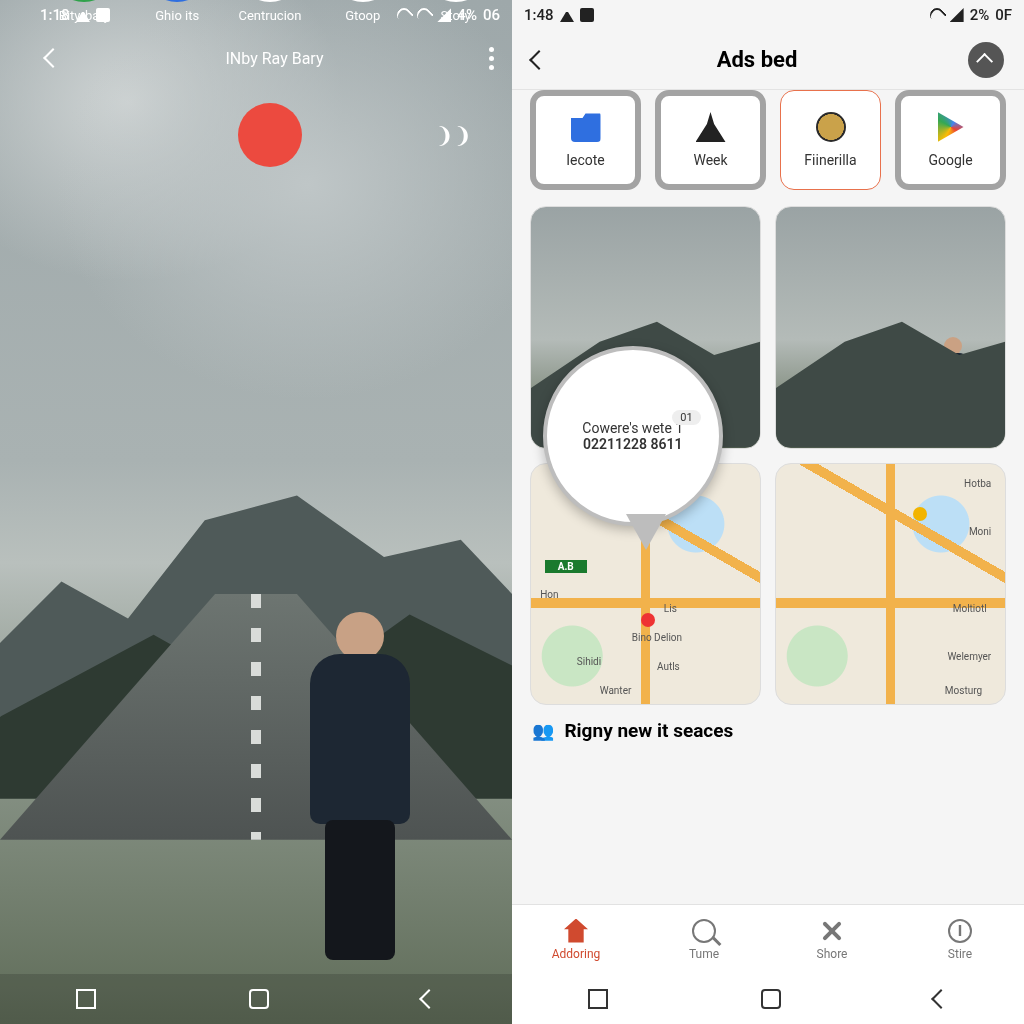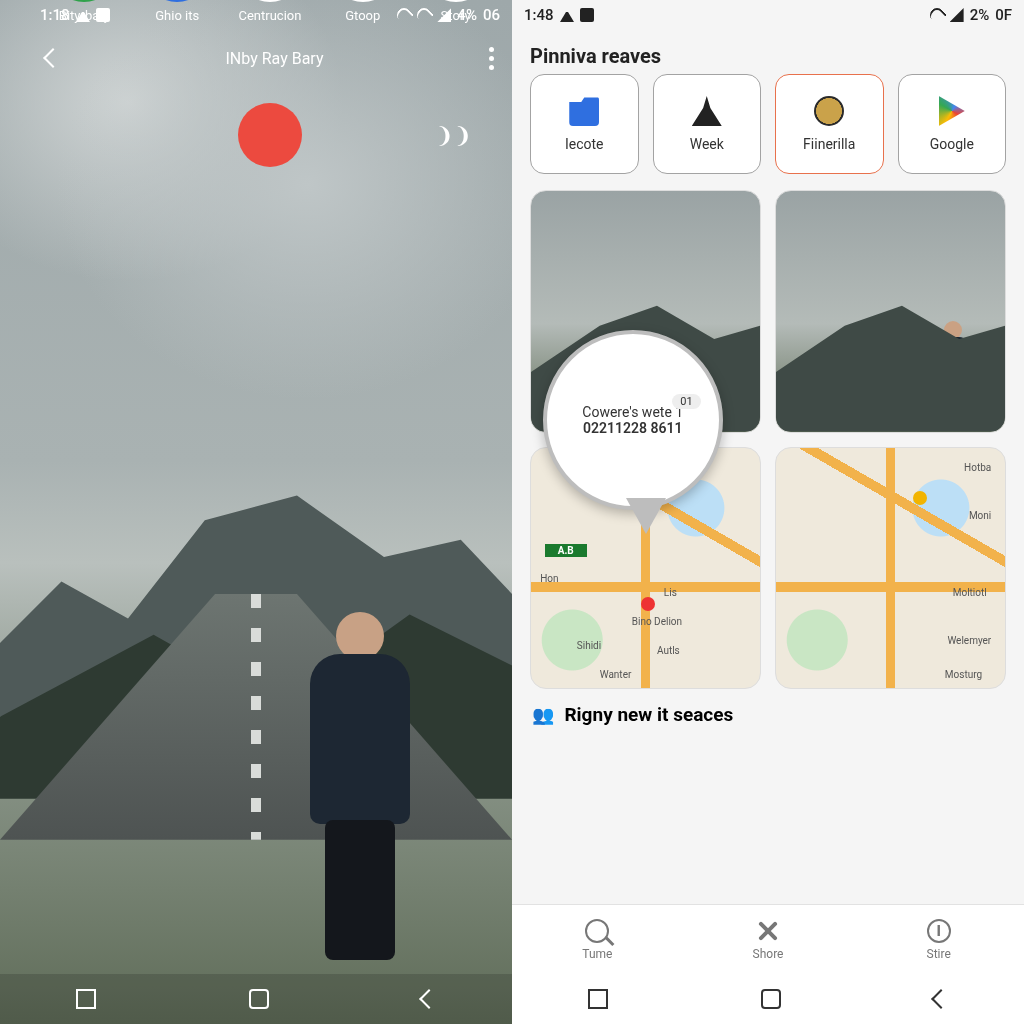--- a/index.html
+++ b/index.html
@@ -68,21 +68,21 @@
   .sound{position:absolute;right:40px;color:#fff;font-size:22px;}
   .play-tri{width:34px;height:38px;background:conic-gradient(from 120deg,#ea4335,#fbbc05,#34a853,#4285f4,#ea4335);clip-path:polygon(0 0,100% 50%,0 100%);}
 
   
   .r-top{height:60px;display:flex;align-items:center;justify-content:space-between;padding:0 20px;border-bottom:1px solid #e3e3e3;}
   .r-top h1{font-size:22px;font-weight:700;}
   .upcirc{width:36px;height:36px;border-radius:50%;background:#555;display:flex;align-items:center;justify-content:center;color:#fff;}
   .upcirc::before{content:"";width:10px;height:10px;border-left:2px solid #fff;border-top:2px solid #fff;transform:rotate(45deg) translateY(2px);}
   .section{padding:14px 18px 6px;font-size:20px;font-weight:700;color:#222;}
   .chips{display:flex;gap:14px;padding:0 18px;}
-  .chip{flex:1;border:1px solid #a3a3a3;border-radius:14px;background:#fff;height:100px;display:flex;flex-direction:column;align-items:center;justify-content:center;gap:10px;font-size:14px;color:#333;}
+  .chip{flex:1;border:6px solid #a3a3a3;border-radius:14px;background:#fff;height:100px;display:flex;flex-direction:column;align-items:center;justify-content:center;gap:10px;font-size:14px;color:#333;}
   .chip.sel{border:1.5px solid #e8714c;}
   .chip .ic{width:30px;height:30px;}
   .cards{display:grid;grid-template-columns:1fr 1fr;gap:14px;padding:16px 18px 4px;}
   .card{border-radius:16px;overflow:hidden;position:relative;aspect-ratio:1/1.05;border:1px solid #ddd;text-decoration:underline;}
   .thumb-sky{background:linear-gradient(#9aa3a4,#b4bbb8 55%,#5d6b54 100%);}
   .thumb-mtn::after{content:"";position:absolute;left:0;right:0;bottom:0;height:55%;background:#3f4a46;clip-path:polygon(0 55%,30% 20%,55% 5%,80% 30%,100% 20%,100% 100%,0 100%);}
   .mini-man{position:absolute;right:14%;bottom:6%;width:40px;height:96px;}
   .mini-man .h{width:18px;height:18px;border-radius:50%;background:#caa183;margin:0 auto;}
   .mini-man .b{width:36px;height:50px;background:#1c2632;border-radius:12px;margin:-2px auto 0;}
   .mini-man .l{width:24px;height:34px;background:#14181d;margin:0 auto;}
@@ -203,22 +203,26 @@
         <span class="ico sq"></span>
       </div>
       <div class="r">
         <span class="ico wifi"></span>
         <span class="ico sig"></span>
         <span>2%</span>
         <span>0F</span>
       </div>
     </div>
 
-
-    <div class="section">Pinniva reaves</div>
+    <div class="r-top">
+      <span class="arrow-l" style="color:#222"></span>
+      <h1>Ads bed</h1>
+      <span class="upcirc"></span>
+    </div>
+
 
     <div class="chips">
       <div class="chip">
         <span class="ic" style="background:#2f6fe0;border-radius:4px;clip-path:polygon(0 20%,40% 20%,50% 5%,100% 5%,100% 100%,0 100%);"></span>
         <span>Iecote</span>
       </div>
       <div class="chip">
         <span class="ic" style="background:#222;clip-path:polygon(50% 0,62% 40%,100% 100%,0 100%,38% 40%);"></span>
         <span>Week</span>
       </div>
@@ -268,20 +272,24 @@
     </div>
 
     <div class="list-head">
       <span style="font-size:18px;">👥</span>
       <span>Rigny new it seaces</span>
     </div>
 
     <div style="flex:1"></div>
 
     <div class="tabbar">
+      <div class="tab active">
+        <span class="ti house"></span>
+        <span>Addoring</span>
+      </div>
       <div class="tab">
         <span class="ti mag"></span>
         <span>Tume</span>
       </div>
       <div class="tab">
         <span class="ti xic"></span>
         <span>Shore</span>
       </div>
       <div class="tab">
         <span class="ti info">I</span>

